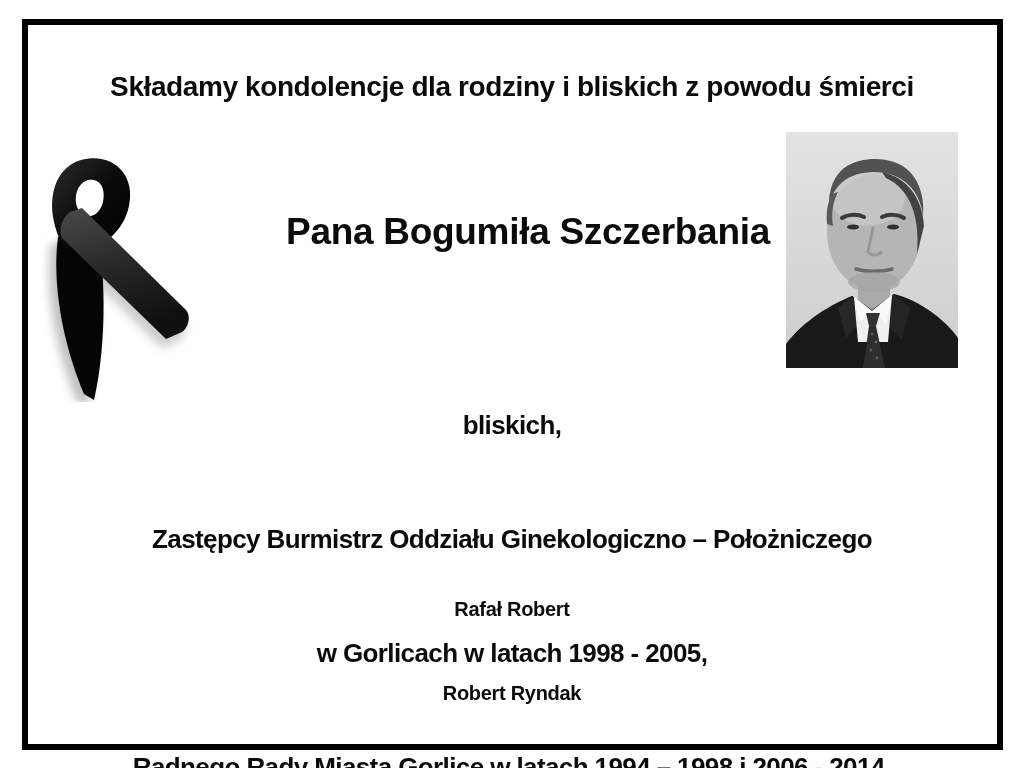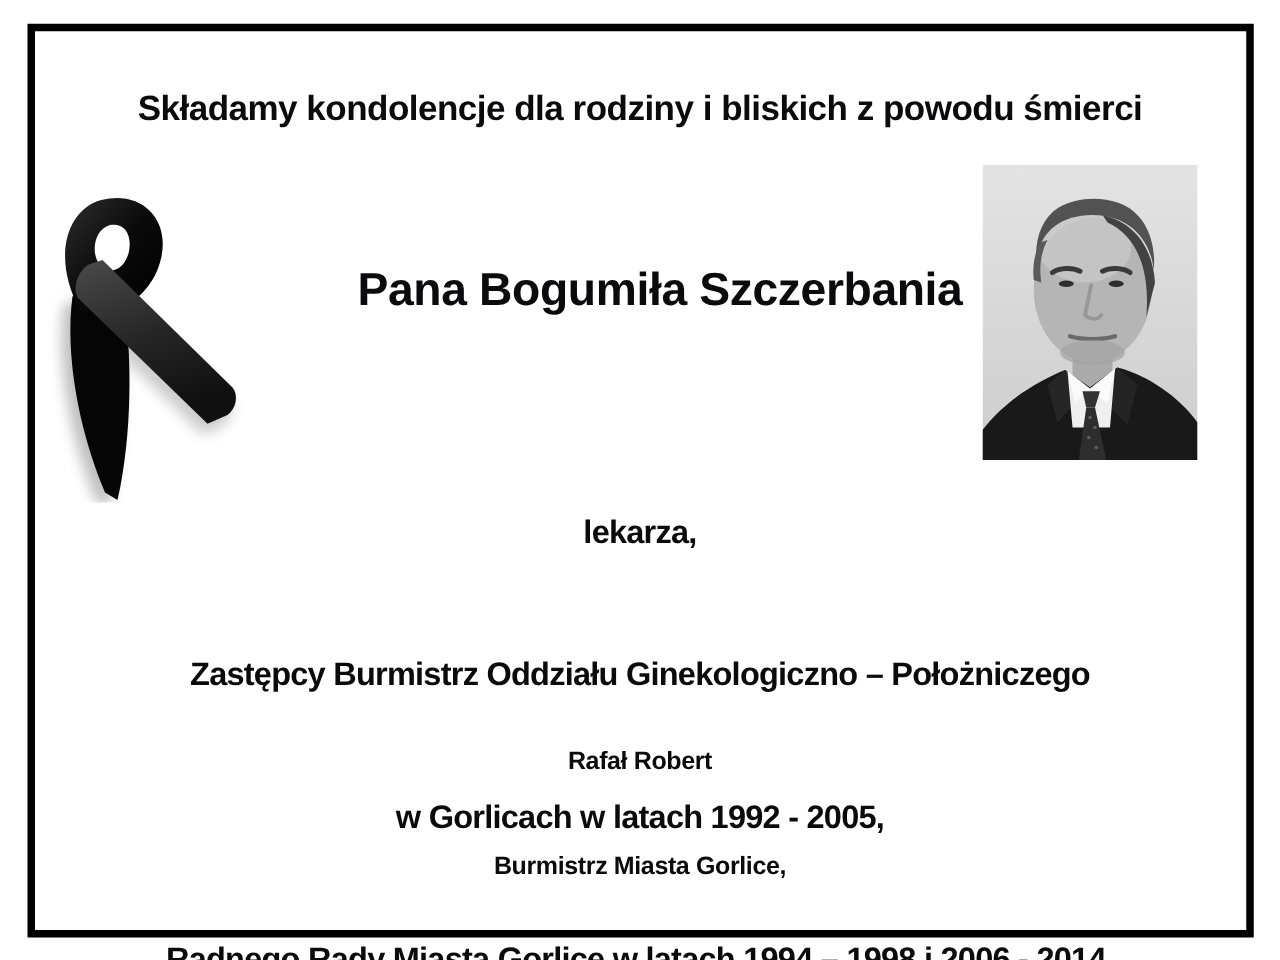--- a/index.html
+++ b/index.html
@@ -165,28 +165,27 @@
       <circle cx="86" cy="202" r="1.4" fill="#5f5f5f"></circle>
       <circle cx="90" cy="210" r="1.4" fill="#5f5f5f"></circle>
       <circle cx="85" cy="218" r="1.4" fill="#5f5f5f"></circle>
       <circle cx="91" cy="226" r="1.4" fill="#5f5f5f"></circle>
     </svg>
   </div>
 
   <div class="txt deceased-name">Pana Bogumiła Szczerbania</div>
 
   <div class="txt description-block">
-    <div>lekarza,</div>
+    <div>bliskich,</div>
     <div>Zastępcy Burmistrz Oddziału Ginekologiczno – Położniczego</div>
-    <div>w Gorlicach w latach 1992 - 2005,</div>
+    <div>w Gorlicach w latach 1998 - 2005,</div>
     <div>Radnego Rady Miasta Gorlice w latach 1994 – 1998 i 2006 - 2014.</div>
   </div>
 
   <div class="txt signature-block">
     <div>Rafał Robert</div>
-    <div>Burmistrz Miasta Gorlice,</div>
     <div>Robert Ryndak</div>
     
     
     
   </div>
 
 </div>
 
 </body></html>

